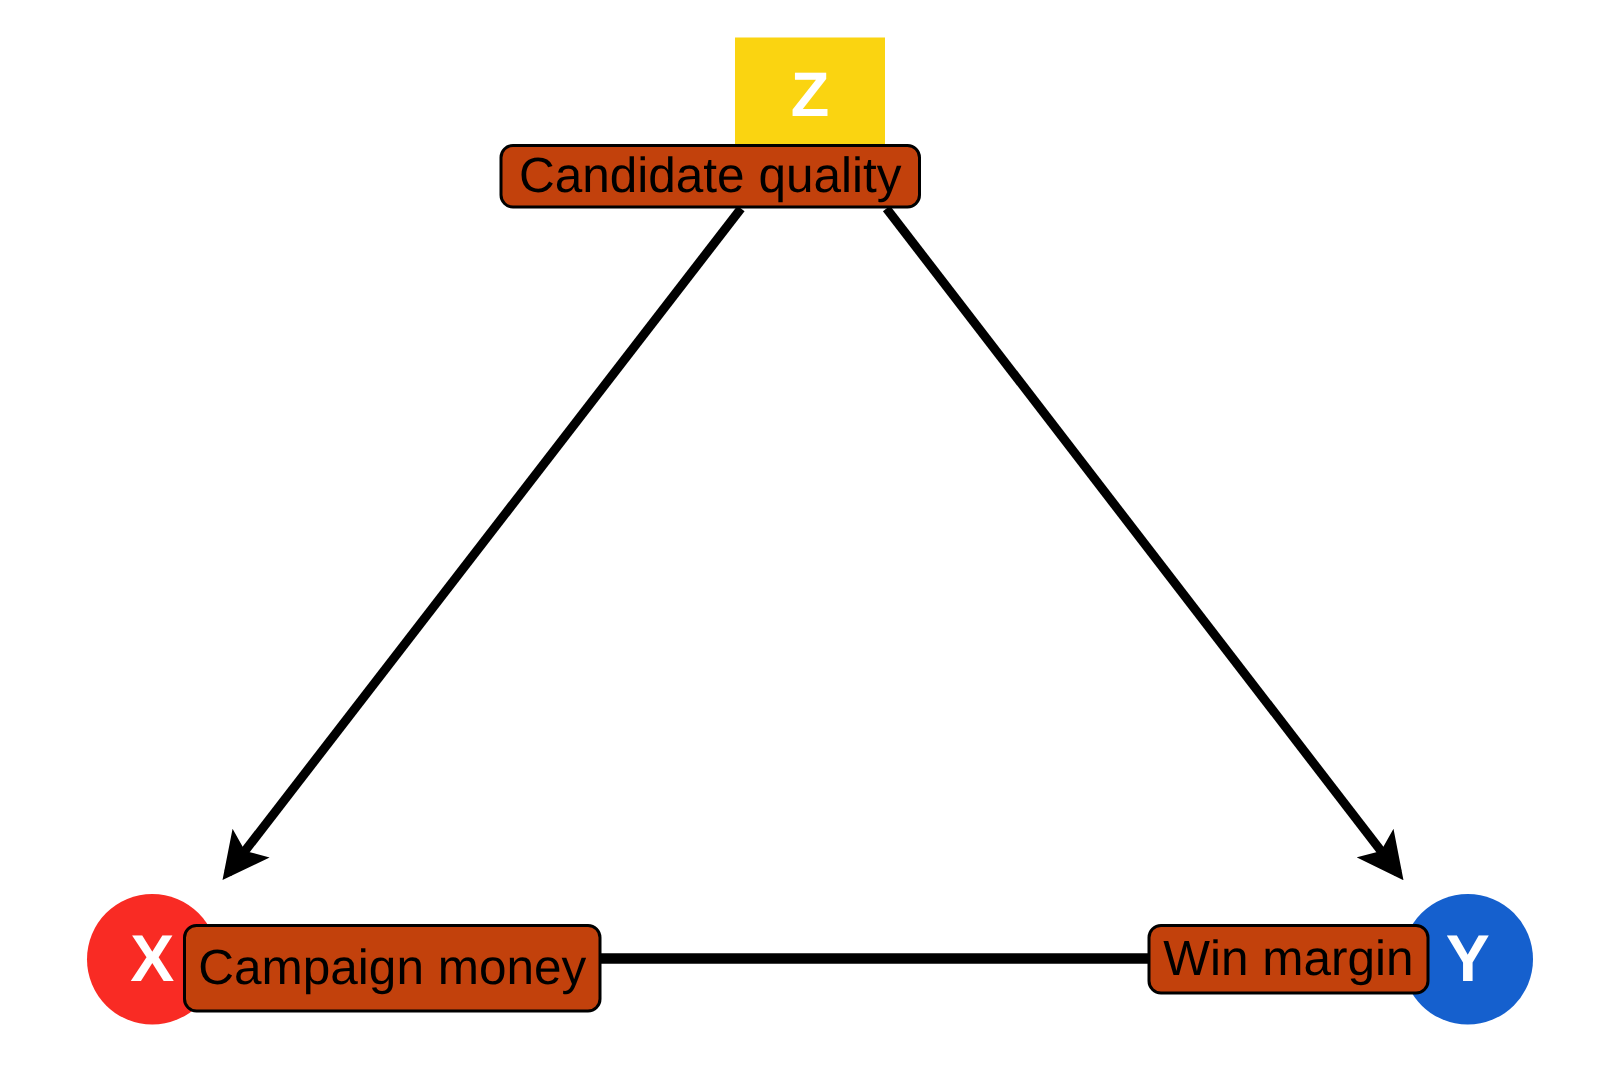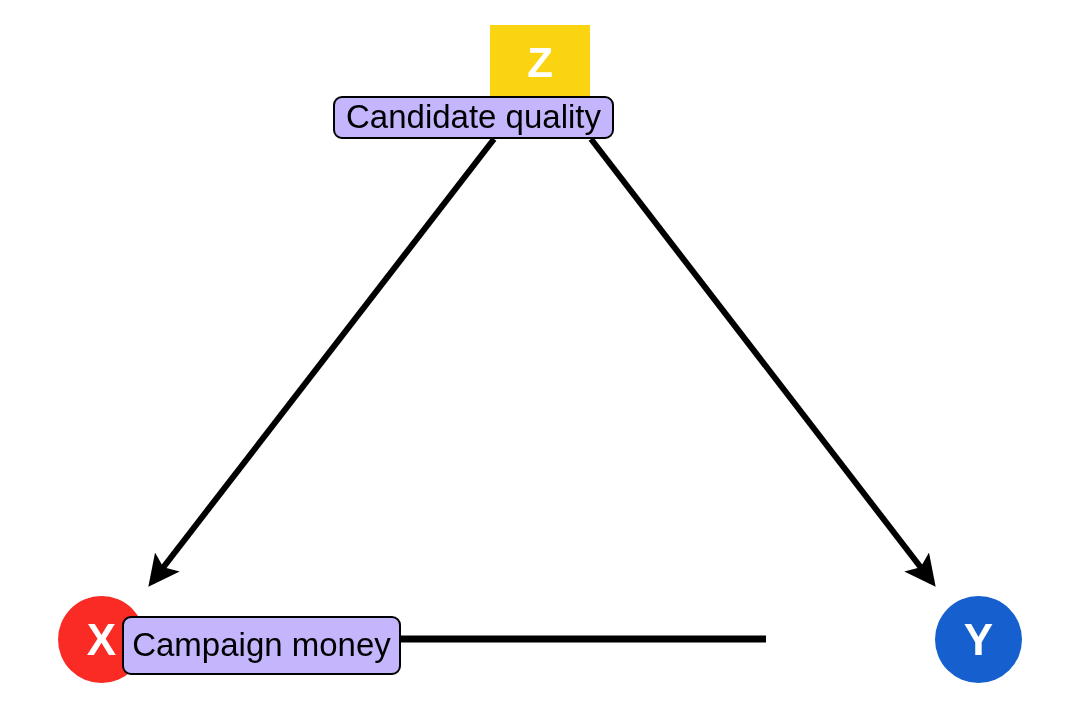--- a/index.html
+++ b/index.html
@@ -60,21 +60,21 @@
   #node-y {
     left: 935px; top: 596px;
     width: 87px; height: 87px;
     background: #1560CE;
   }
 
   
   .label-box {
     position: absolute;
     box-sizing: border-box;
-    background: #c4b5fd;
+    background: #c2410c;
     border: 2.5px solid #000000;
     border-radius: 9px;
     display: flex;
     align-items: center;
     justify-content: center;
     padding: 3px 9px 6px 9px;
     color: #000000;
     font-family: "Liberation Sans", sans-serif;
     font-size: 33px;
     line-height: 1;
@@ -111,14 +111,15 @@
   <div id="label-z" class="label-box">Candidate quality</div>
 
   <div id="node-x" class="node node-circle">
     <span class="node-letter">X</span>
   </div>
   <div id="label-x" class="label-box">Campaign money</div>
 
   <div id="node-y" class="node node-circle">
     <span class="node-letter">Y</span>
   </div>
+  <div id="label-y" class="label-box">Win margin</div>
 
 </div>
 
 </body></html>

